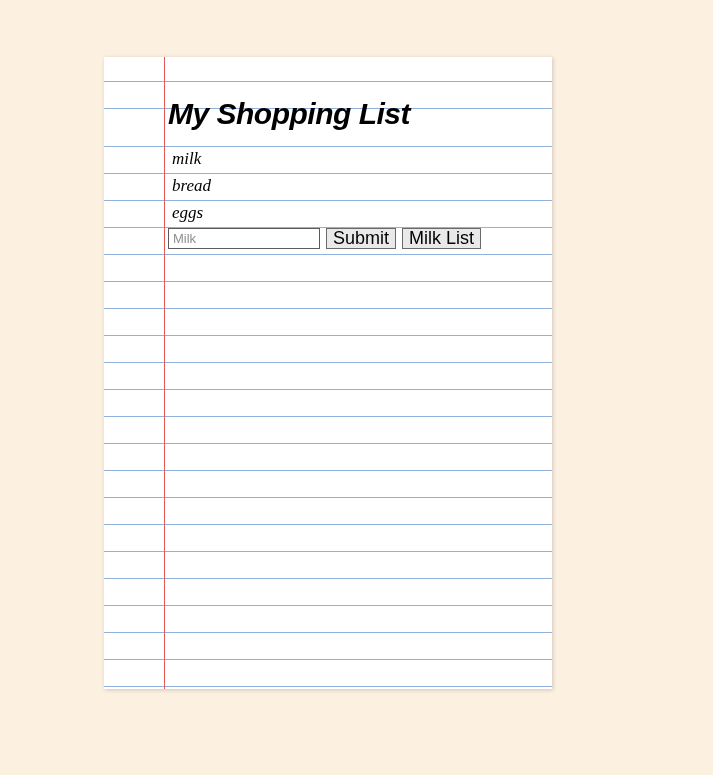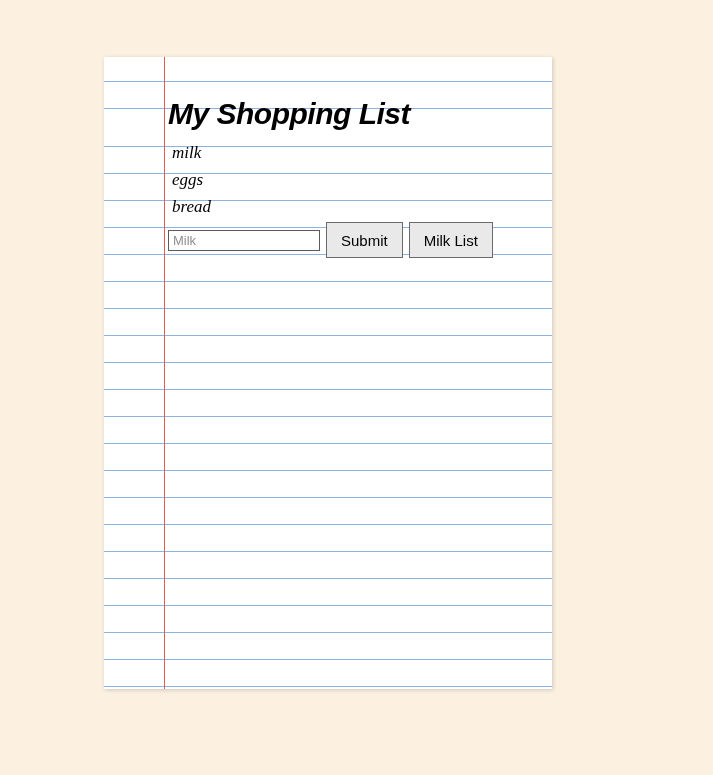--- a/index.html
+++ b/index.html
@@ -48,21 +48,21 @@
       padding-left: 64px;
       padding-right: 16px;
     }
     h1.title {
       font-family: "Helvetica Neue", Arial, sans-serif;
       font-weight: 700;
       font-style: italic;
       font-size: 30px;
       letter-spacing: -0.5px;
       color: #000;
-      margin-bottom: 8px;
+      margin-bottom: 14px;
     }
     .items {
       display: flex;
       flex-direction: column;
     }
     .item {
       font-family: Georgia, "Times New Roman", serif;
       font-style: italic;
       font-size: 17px;
       color: #000;
@@ -80,42 +80,42 @@
       width: 152px;
       height: 21px;
       font-size: 13px;
       padding: 1px 4px;
       border: 1px solid #5a5a5a;
       background: #fff;
       font-family: Arial, sans-serif;
     }
     .item-input::placeholder { color: #8f8f8f; }
     .btn {
-      height: 36px;
-      font-size: 15px;
-      padding: 0 14px;
+      height: 21px;
+      font-size: 18px;
+      padding: 0 6px;
       background: #e9e9e9;
       border: 1px solid #6a6a6a;
       font-family: Arial, sans-serif;
       cursor: pointer;
       line-height: 19px;
     }
   </style>
 </head>
 <body>
 
 <div class="paper">
   <div class="rules"></div>
   <div class="margin-line"></div>
   <div class="content">
     <h1 class="title">My Shopping List</h1>
     <div class="items">
       <div class="item">milk</div>
+      <div class="item">bread</div>
       <div class="item">eggs</div>
-      <div class="item">bread</div>
     </div>
     <div class="form-row">
       <input type="text" class="item-input" placeholder="Milk" style="">
       <button class="btn">Submit</button>
       <button class="btn">Milk List</button>
     </div>
   </div>
 </div>
 
 </body></html>

